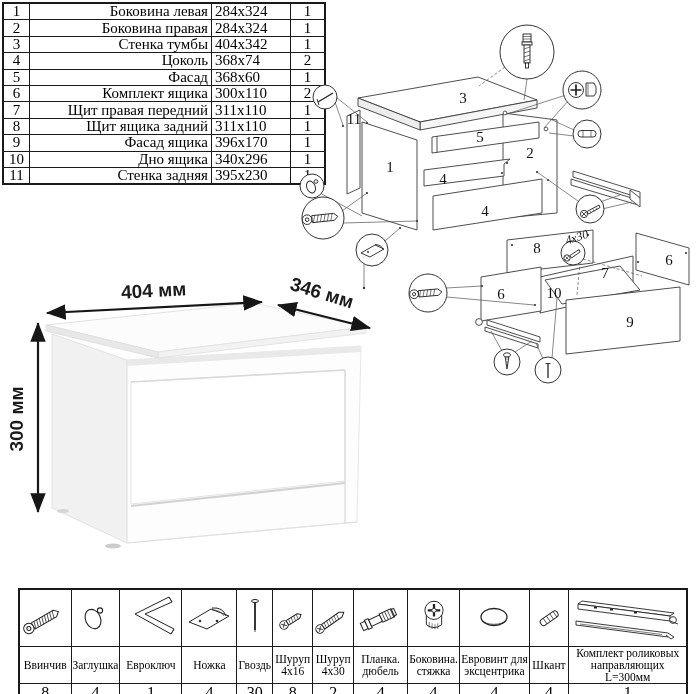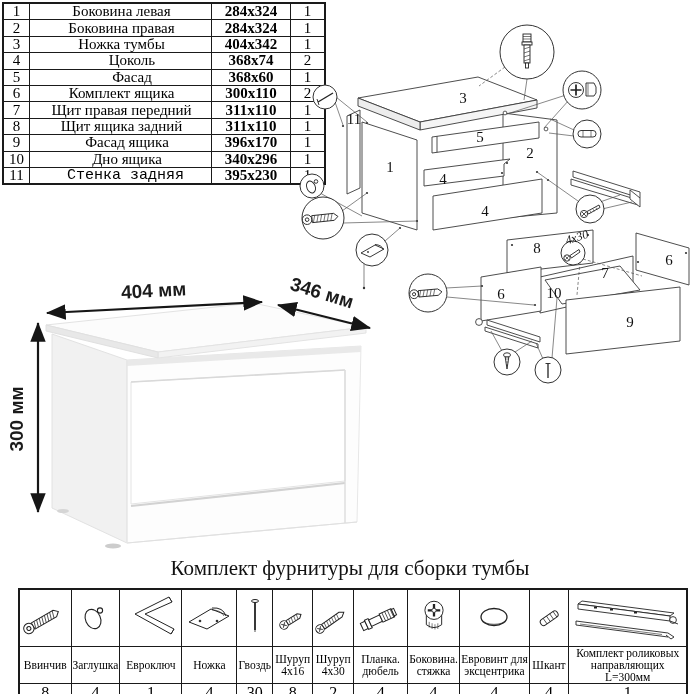--- a/index.html
+++ b/index.html
@@ -5,26 +5,26 @@
   html,body{margin:0;padding:0;background:#fff;}
   .page{position:relative;width:700px;height:694px;background:#ffffff;overflow:hidden;
         font-family:"Liberation Serif", serif;color:#000;}
 
   
   .parts-table{position:absolute;left:2px;top:2px;border-collapse:collapse;
                border:2px solid #1a1a1a;table-layout:fixed;}
   .parts-table td{border:1.5px solid #1a1a1a;font-size:15px;line-height:1;height:15.4px;
                   padding:0 3px;white-space:nowrap;overflow:hidden;}
   .parts-table .c-num{width:23px;text-align:center;padding:0 1px;}
-  .parts-table .c-name{width:152px;text-align:center;padding-left:5px;}
-  .parts-table .c-size{width:72px;text-align:center;font-weight:bold;}
+  .parts-table .c-name{width:152px;text-align:right;padding-left:5px;}
+  .parts-table .c-size{width:72px;text-align:left;}
   .parts-table .c-qty{width:27px;text-align:center;}
   .parts-table tr:nth-child(4) .c-name,.parts-table tr:nth-child(5) .c-name{padding-left:26px;}
   .parts-table tr:nth-child(9) .c-name,.parts-table tr:nth-child(10) .c-name{padding-left:16px;}
-  .parts-table tr:nth-child(11) .c-name{padding-left:13px;font-family:Liberation Mono, monospace;}
+  .parts-table tr:nth-child(11) .c-name{padding-left:13px;}
 
   
   .diagram{position:absolute;left:290px;top:0;width:410px;height:420px;}
   .render{position:absolute;left:10px;top:272px;width:370px;height:290px;}
   .dim-label{font-family:"Liberation Sans",sans-serif;font-weight:bold;font-size:19px;fill:#1b1b1b;}
   .part-label{font-family:"Liberation Serif",serif;font-size:15px;fill:#111;text-anchor:middle;}
   .screw-note{font-family:"Liberation Serif",serif;font-style:italic;font-size:12px;fill:#111;text-anchor:middle;}
 
   
   .hw-title{position:absolute;left:0;right:0;top:556px;text-align:center;font-size:21px;color:#111;}
@@ -49,21 +49,21 @@
           <td class="c-qty">1</td>
         </tr>
       <tr>
           <td class="c-num">2</td>
           <td class="c-name">Боковина правая</td>
           <td class="c-size">284x324</td>
           <td class="c-qty">1</td>
         </tr>
       <tr>
           <td class="c-num">3</td>
-          <td class="c-name">Ножка тумбы</td>
+          <td class="c-name">Стенка тумбы</td>
           <td class="c-size">404x342</td>
           <td class="c-qty">1</td>
         </tr>
       <tr>
           <td class="c-num">4</td>
           <td class="c-name">Цоколь</td>
           <td class="c-size">368x74</td>
           <td class="c-qty">2</td>
         </tr>
       <tr>
@@ -314,21 +314,20 @@
     <g stroke="#161616" stroke-width="2.2" fill="none">
       <line x1="37" y1="41" x2="252" y2="30" marker-start="url(#ah)" marker-end="url(#ah)"></line>
       <line x1="268" y1="33" x2="360" y2="56" marker-start="url(#ah)" marker-end="url(#ah)"></line>
       <line x1="28" y1="51" x2="28" y2="240" marker-start="url(#ah)" marker-end="url(#ah)"></line>
     </g>
     <text class="dim-label" transform="translate(144,25) rotate(-3)" text-anchor="middle">404 мм</text>
     <text class="dim-label" transform="translate(310,27) rotate(17)" text-anchor="middle">346 мм</text>
     <text class="dim-label" transform="translate(13,147) rotate(-90)" text-anchor="middle">300 мм</text>
   </svg>
 
-  <div class="hw-title">Комплект фурнитуры для сборки тумбы</div>
 
   <table class="hw-table">
     <colgroup>
       <col style="width:52px">
         <col style="width:48px">
         <col style="width:62px">
         <col style="width:55px">
       <col style="width:35px">
         <col style="width:40px">
         <col style="width:41px">

